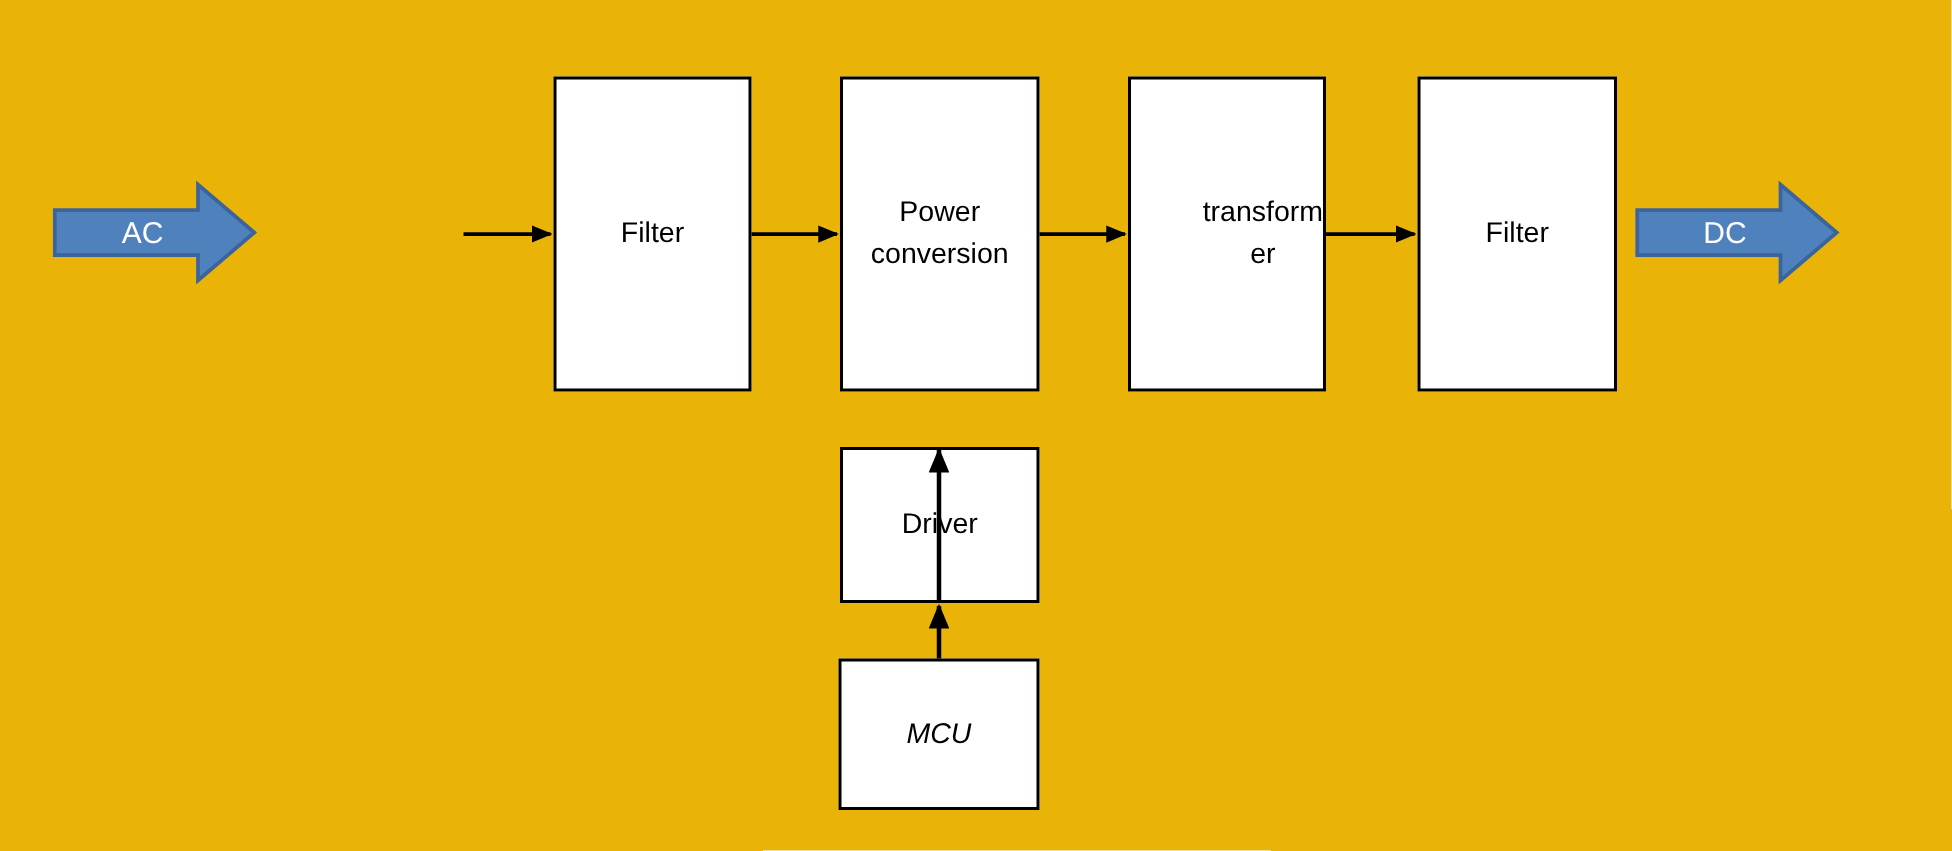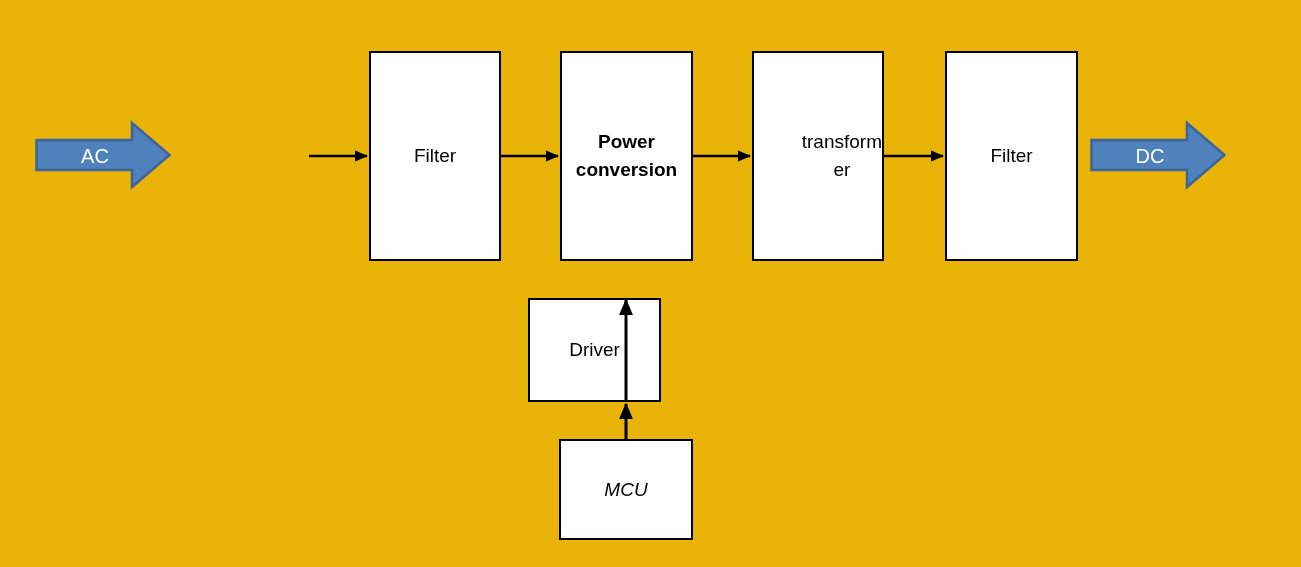--- a/index.html
+++ b/index.html
@@ -25,25 +25,25 @@
     justify-content: center;
     text-align: center;
     color: #000000;
     font-size: 19px;
     line-height: 1.45;
     white-space: pre-line;
   }
   
   .box-acdc        { left: 176px; top: 51px; width: 133px; height: 210px; }
   .box-filter1     { left: 369px; top: 51px; width: 132px; height: 210px; }
-  .box-power       { left: 560px; top: 51px; width: 133px; height: 210px; font-weight: bold; }
+  .box-power       { left: 560px; top: 51px; width: 133px; height: 210px; }
   .box-transformer { left: 752px; top: 51px; width: 132px; height: 210px; justify-content: flex-end; }
   .box-filter2     { left: 945px; top: 51px; width: 133px; height: 210px; }
   
-  .box-driver { left: 528px; top: 298px; width: 133px; height: 104px; }
+  .box-driver { left: 560px; top: 298px; width: 133px; height: 104px; }
   .box-mcu    { left: 559px; top: 439px; width: 134px; height: 101px; font-style: italic; }
 
   .connector-layer {
     position: absolute;
     left: 0; top: 0;
     width: 1301px;
     height: 567px;
     pointer-events: none;
   }
   .block-arrow {

